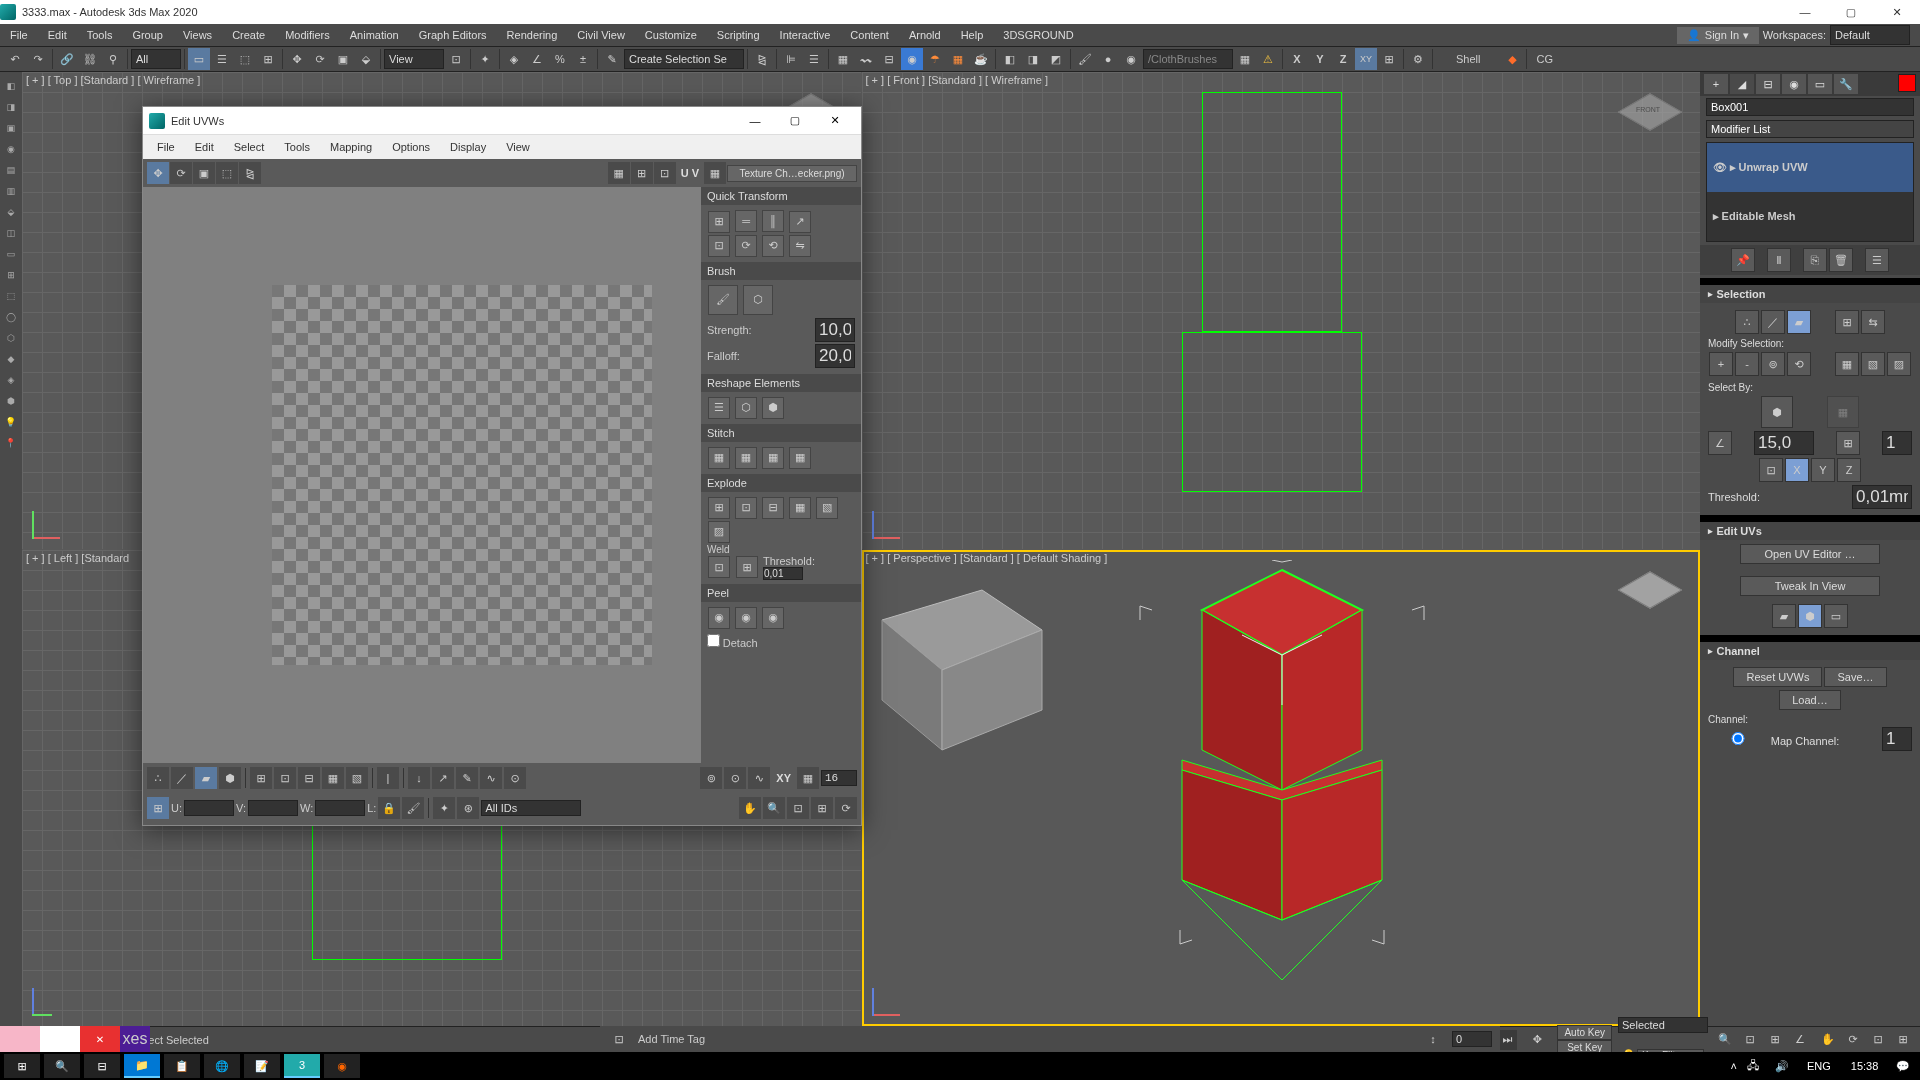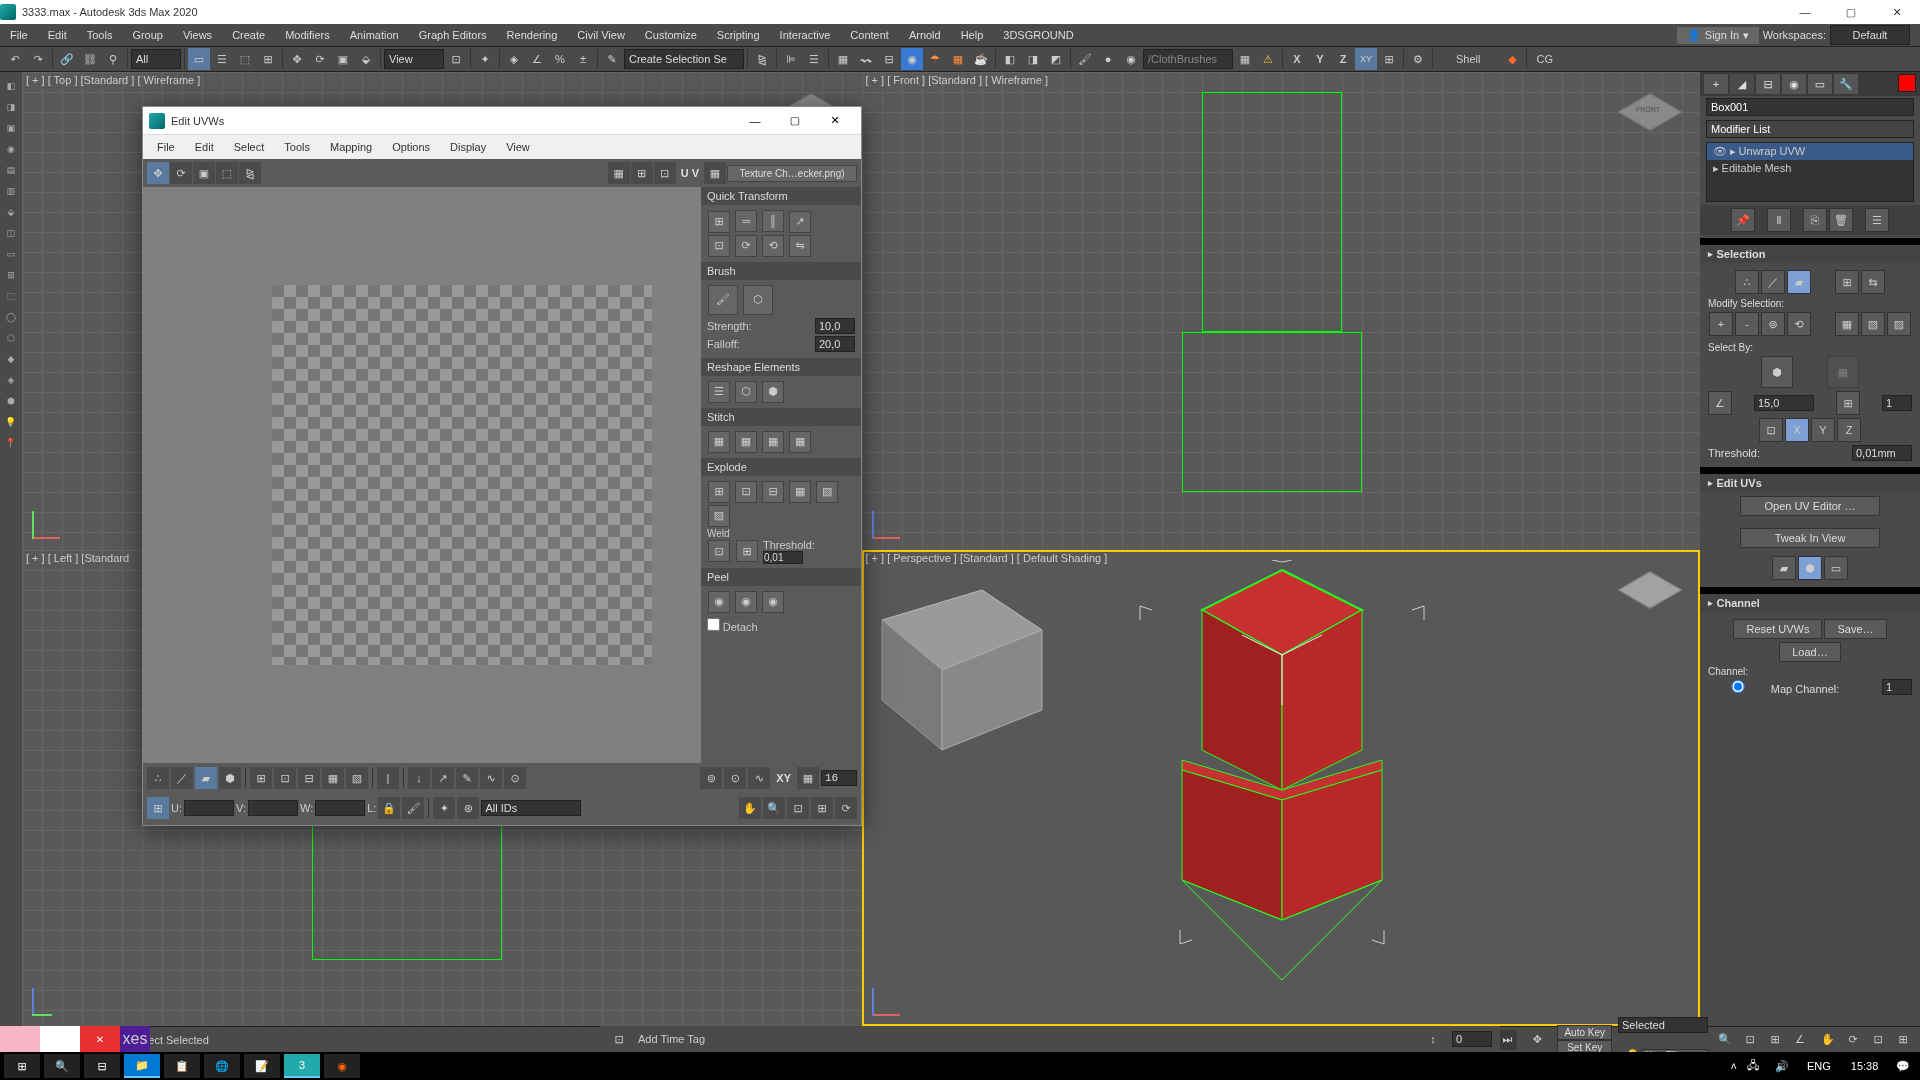--- a/index.html
+++ b/index.html
@@ -49,31 +49,31 @@
 .axis .yax { position:absolute; bottom:0; left:0; width:2px; height:28px; background:#60e060; }
 
 
 .rightpanel { position:absolute; right:0; top:72px; width:220px; bottom:54px; background:#4a4a4a; color:#ddd; overflow-y:auto; }
 .rightpanel .tabstrip { height:24px; display:flex; gap:2px; padding:2px 4px; background:#3a3a3a; }
 .rightpanel .tab { width:24px; height:20px; background:#555; display:flex; align-items:center; justify-content:center; }
 .rightpanel .tab.active { background:#4a4a4a; }
 .rp-input { width:100%; background:#333; border:1px solid #222; color:#fff; padding:2px 4px; font-size:11px; }
 .rp-row { padding:2px 6px; display:flex; align-items:center; gap:4px; }
 .rp-modlist { background:#333; border:1px solid #222; margin:2px 6px; min-height:60px; }
-.rp-modlist .moditem { padding:2px 6px; color:#ccc; }
+.rp-modlist .moditem { padding:18px 6px; color:#ccc;font-weight:bold; }
 .rp-rollout { border-top:7px solid #000000; }
 .rp-rollout-head { background:#444; padding:3px 8px; font-weight:bold; display:flex; align-items:center; gap:4px; cursor:pointer; }
 .rp-rollout-head:before { content:'▸'; font-size:9px; }
 .rp-rollout-body { padding:4px 8px; }
 .rp-btnrow { display:flex; gap:2px; justify-content:center; margin:3px 0; flex-wrap:wrap; }
 .rp-iconbtn { width:24px; height:24px; background:#5a5a5a; border:1px solid #333; display:flex; align-items:center; justify-content:center; color:#ccc; }
 .rp-iconbtn.active { background:#7c9fd4; }
 .rp-wide-btn { padding:3px 12px; background:#5a5a5a; border:1px solid #333; color:#ddd; }
 .rp-field { display:flex; justify-content:space-between; align-items:center; margin:2px 0; }
-.rp-field input { width:60px; background:#333; border:1px solid #222; color:#ddd; padding:1px 3px; font-size:11px; }
+.rp-field input { width:60px; background:#333; border:1px solid #222; color:#ddd; padding:1px 3px; font-size:17px; }
 
 
 .statusbar { position:absolute; left:0; bottom:28px; right:0; height:26px; background:#4a4a4a; display:flex; align-items:center; color:#ccc; padding:0 6px; gap:6px; border-top:1px solid #222; }
 .statusbar .sblock { display:flex; align-items:center; gap:3px; }
 .coord-input { width:70px; background:#333; border:1px solid #222; color:#ddd; padding:1px 3px; font-size:11px; }
 .playback { display:flex; gap:1px; }
 .playback .pbtn { width:20px; height:20px; background:#3a3a3a; display:flex; align-items:center; justify-content:center; color:#ccc; }
 
 .timetrack { position:absolute; left:0; bottom:0; right:0; height:28px; background:#000; display:flex; align-items:center; padding:0 4px; gap:4px; }
 .taskbar-item { width:36px; height:24px; background:#222; display:flex; align-items:center; justify-content:center; color:#fff; }
@@ -143,21 +143,21 @@
   <div class="menu-item">Help</div>
   <div class="menu-item">3DSGROUND</div>
   <div class="spacer"></div>
   <div class="signin">
     <span>👤</span>
     <span>Sign In</span>
     <span>▾</span>
   </div>
   <div class="workspace">
     <span>Workspaces:</span>
-    <input class="tinput" style="width: 80px; text-align: center;" value="Default">
+    <input class="tinput" style="width: 80px;" value="Default">
   </div>
 </div>
 
 <div class="maintoolbar">
   <div class="tbtn">↶</div>
   <div class="tbtn">↷</div>
   <div class="tsep"></div>
   <div class="tbtn">🔗</div>
   <div class="tbtn">⛓</div>
   <div class="tbtn">⚲</div>
@@ -469,21 +469,21 @@
     <div class="pbtn">◂</div>
     <div class="pbtn">▶</div>
     <div class="pbtn">▸</div>
     <div class="pbtn">⏭</div>
   </div>
   <div class="tbtn" style="width:28px;height:24px">✥</div>
   <div class="sblock" style="flex-direction:column;gap:0;align-items:stretch">
     <button class="rp-wide-btn" style="padding:1px 6px;font-size:10px">Auto Key</button>
     <button class="rp-wide-btn" style="padding:1px 6px;font-size:10px">Set Key</button>
   </div>
-  <div class="sblock" style="flex-direction:column;gap:16px;align-items:flex-end">
+  <div class="sblock" style="flex-direction:column;gap:16px;align-items:flex-start">
     <input class="coord-input" style="width: 90px;" value="Selected">
     <div style="display:flex;gap:1px">
         <div class="tbtn" style="width:18px;height:14px">🔑</div>
         <button class="rp-wide-btn" style="padding:0 4px;font-size:10px">Key Filters…</button>
       </div>
   </div>
   <div class="sblock">
     <div class="tbtn">🔍</div>
     <div class="tbtn">⊡</div>
     <div class="tbtn">⊞</div>

